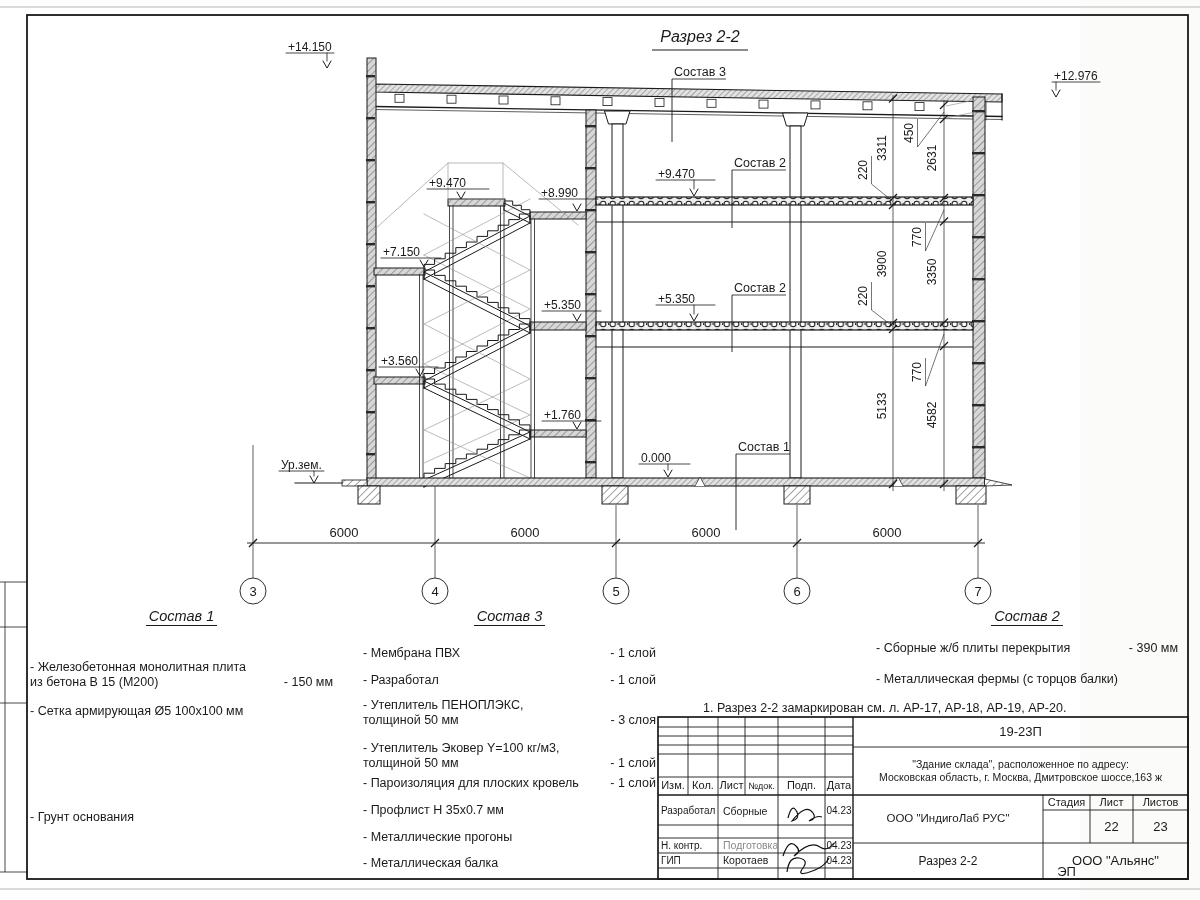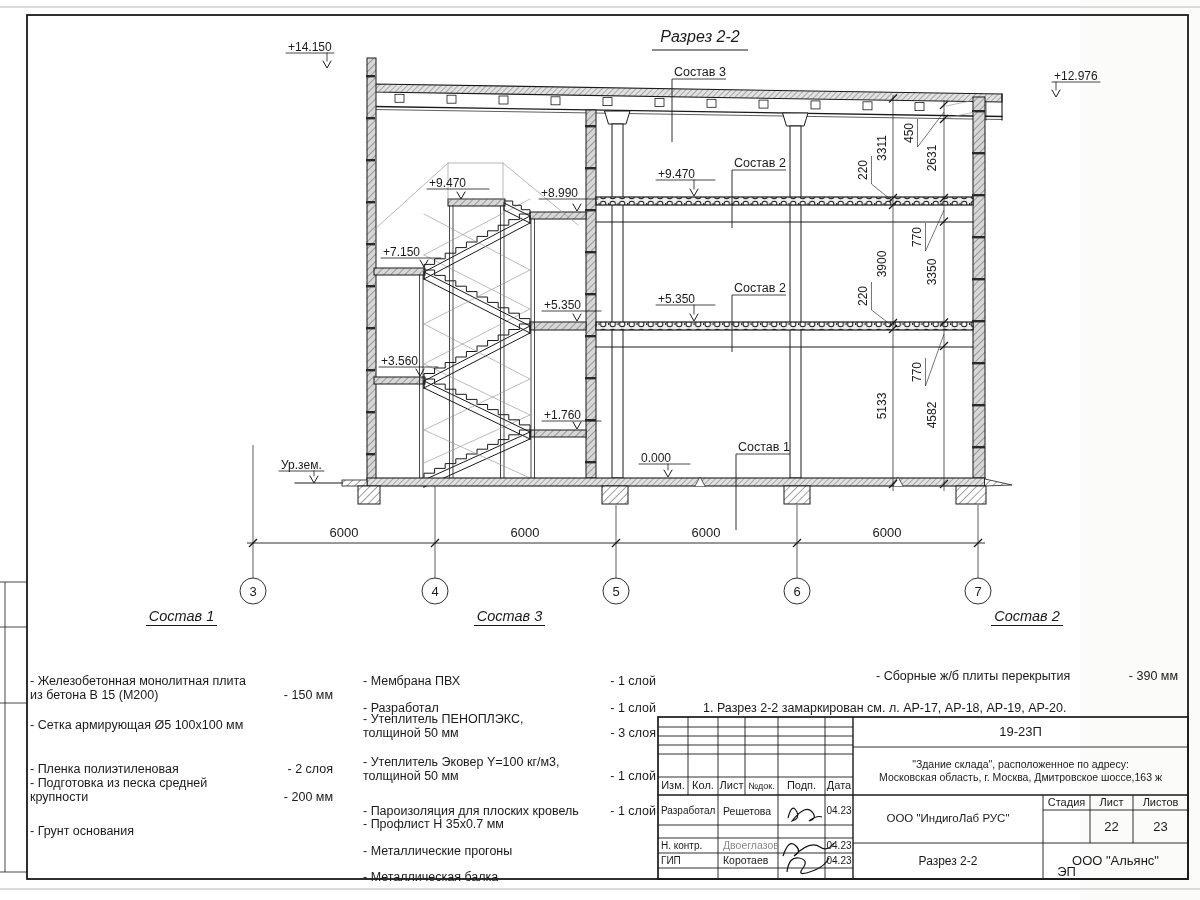--- a/index.html
+++ b/index.html
@@ -11,21 +11,21 @@
   .t-bub{font-size:13px;}
   .t-elev{font-size:12px;}
   .t-call{font-size:12.5px;}
   .t-title{font-size:16px;font-style:italic;}
   .html-layer{position:absolute;left:0;top:0;width:1200px;height:900px;z-index:2;pointer-events:none;}
   .legend{position:absolute;font-size:12.5px;line-height:1.16;}
   .ltitle{position:absolute;top:0;left:0;right:0;text-align:center;font-style:italic;font-size:14.5px;}
   .ltitle span{border-bottom:1px solid #1a1a1a;padding:0 3px 1px 3px;}
   .litem{position:absolute;left:0;right:0;display:flex;align-items:flex-end;}
   .ltext{white-space:pre-line;}
-  .lval{margin-left:auto;white-space:nowrap;padding-left:6px;margin-top:28px;}
+  .lval{margin-left:auto;white-space:nowrap;padding-left:6px;}
   .note{position:absolute;font-size:12.5px;margin-left:45px;}
   .tb-cell{position:absolute;display:flex;align-items:center;justify-content:center;text-align:center;
     font-size:11px;line-height:1.2;overflow:hidden;}
   .tb-left{justify-content:flex-start;padding-left:3px;}
   .pre{white-space:pre-line;}
   .gray{color:#8a8a8a;}
 </style>
 </head>
 <body>
 
@@ -431,29 +431,20 @@
     <div class="ltitle"><span>Состав 1</span></div>
     <div class="litem" style="top:52px">
           <div class="ltext">- Железобетонная  монолитная плита
 из бетона В 15 (М200)</div>
           <div class="lval">- 150 мм</div>
         </div>
     <div class="litem" style="top:96px">
           <div class="ltext">- Сетка армирующая Ø5 100х100 мм</div>
           <div class="lval"></div>
         </div>
-    <div class="litem" style="top:126px">
-          <div class="ltext">- Пленка полиэтиленовая</div>
-          <div class="lval">-  2 слоя</div>
-        </div>
-    <div class="litem" style="top:154px">
-          <div class="ltext">- Подготовка из песка средней
-крупности</div>
-          <div class="lval">- 200 мм</div>
-        </div>
     <div class="litem" style="top:202px">
           <div class="ltext">- Грунт основания</div>
           <div class="lval"></div>
         </div>
   </div>
 
   <div class="legend" style="left:363px;top:608px;width:293px;height:270px;">
     <div class="ltitle"><span>Состав 3</span></div>
     <div class="litem" style="top:38px">
           <div class="ltext">- Мембрана ПВХ</div>
@@ -489,39 +480,43 @@
           <div class="ltext">- Металлическая балка</div>
           <div class="lval"></div>
         </div>
   </div>
 
   <div class="legend" style="left:876px;top:608px;width:302px;height:100px;">
     <div class="ltitle"><span>Состав 2</span></div>
     <div class="litem" style="top:33px">
           <div class="ltext">- Сборные ж/б плиты перекрытия</div>
           <div class="lval">- 390 мм</div>
+        </div>
+    <div class="litem" style="top:64px">
+          <div class="ltext">- Металлическая фермы (с торцов балки)</div>
+          <div class="lval"></div>
         </div>
   </div>
 
   <div class="note" style="left:658px;top:701px;">1. Разрез 2-2 замаркирован см. л. АР-17, АР-18, АР-19, АР-20.</div>
 
   <div>
     <div class="tb-cell" style="left:658px;top:777px;width:30px;height:18px;">Изм.</div>
     <div class="tb-cell" style="left:688px;top:777px;width:30px;height:18px;">Кол.</div>
     <div class="tb-cell" style="left:718px;top:777px;width:27px;height:18px;">Лист</div>
     <div class="tb-cell" style="left:745px;top:777px;width:33px;height:18px;font-size:9px;">№док.</div>
     <div class="tb-cell" style="left:778px;top:777px;width:47px;height:18px;">Подп.</div>
     <div class="tb-cell" style="left:825px;top:777px;width:28px;height:18px;">Дата</div>
 
     <div class="tb-cell tb-left" style="left:658px;top:800px;width:60px;height:22px;font-size:10px;">Разработал</div>
-    <div class="tb-cell tb-left" style="left:720px;top:800px;width:58px;height:22px;font-size:10.5px;">Решетова</div>
+    <div class="tb-cell tb-left" style="left:720px;top:800px;width:58px;height:22px;font-size:10.5px;">Сборные</div>
     <div class="tb-cell" style="left:825px;top:800px;width:28px;height:22px;font-size:10px;">04.23</div>
 
     <div class="tb-cell tb-left" style="left:658px;top:838px;width:60px;height:15px;font-size:10px;text-align:center;">Н. контр.</div>
-    <div class="tb-cell tb-left gray" style="left:720px;top:838px;width:58px;height:15px;font-size:10.5px;">Двоеглазов</div>
+    <div class="tb-cell tb-left gray" style="left:720px;top:838px;width:58px;height:15px;font-size:10.5px;">Подготовка</div>
     <div class="tb-cell" style="left:825px;top:838px;width:28px;height:15px;font-size:10px;">04.23</div>
 
     <div class="tb-cell tb-left" style="left:658px;top:853px;width:60px;height:15px;font-size:10px;">ГИП</div>
     <div class="tb-cell tb-left" style="left:720px;top:853px;width:58px;height:15px;font-size:10.5px;">Коротаев</div>
     <div class="tb-cell" style="left:825px;top:853px;width:28px;height:15px;font-size:10px;">04.23</div>
 
     <div class="tb-cell" style="left:853px;top:717px;width:335px;height:30px;font-size:13px;">19-23П</div>
     <div class="tb-cell pre" style="left:853px;top:747px;width:335px;height:48px;font-size:10.5px;">"Здание склада", расположенное по адресу:
 Московская область, г. Москва, Дмитровское шоссе,163 ж</div>
     <div class="tb-cell" style="left:853px;top:795px;width:190px;height:48px;font-size:11.5px;">ООО "ИндигоЛаб РУС"</div>

